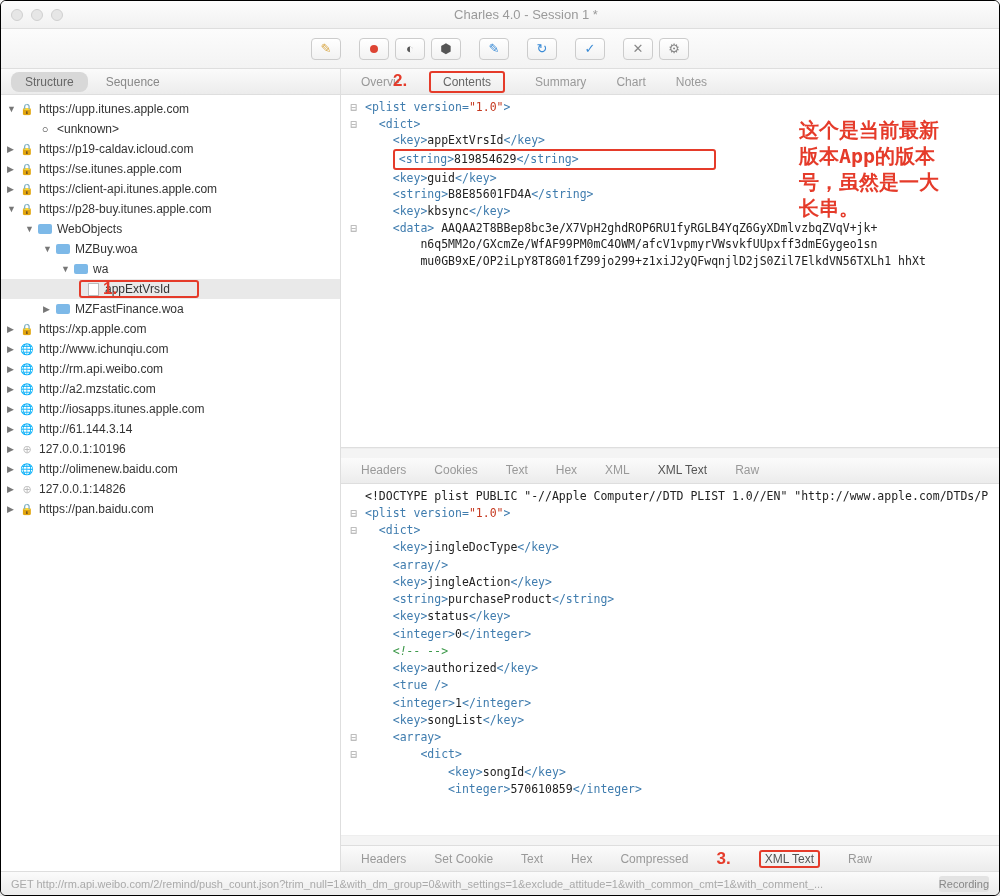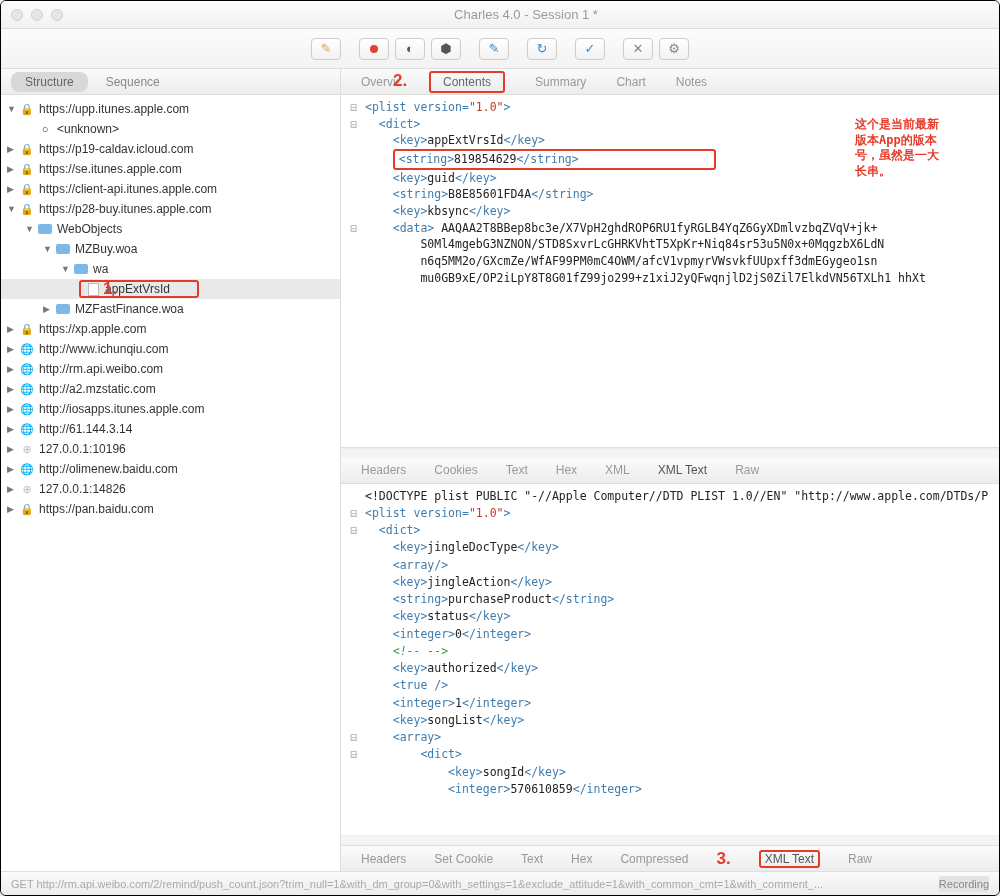--- a/index.html
+++ b/index.html
@@ -42,21 +42,21 @@
 .panel-bot { flex: 1; overflow: auto; font-family: Menlo, Consolas, monospace; font-size: 11.5px; line-height: 1.5; padding: 4px 6px; }
 .panel-bot-tabs { height: 26px; background: linear-gradient(#fbfbfb,#ececec); border-top: 1px solid #dedede; display: flex; align-items: center; padding-left: 20px; gap: 28px; color: #999; position: relative; }
 .xml .tag { color: #3f7cae; }
 .xml .text { color: #222; }
 .xml .attr { color: #3f7cae; }
 .xml .val { color: #c5381f; }
 .xml .comment { color: #3d994a; font-style: italic; }
 .gutter { width:14px; display:inline-block; color:#aaa; text-align:center; margin-right:4px; }
 .status { height: 24px; background: linear-gradient(#fbfbfb,#ececec); border-top: 1px solid #dedede; display: flex; align-items: center; padding: 0 10px; color: #aaa; font-size: 11px; justify-content: center; }
 .status-rec { margin-left: auto; background: #e3e3e3; padding: 2px 0; border-radius: 3px; color: #888; }
-.annotation { position: absolute; color: #e53b2a; font-weight: bold; font-size: 12px; z-index: 5; }
+.annotation { position: absolute; color: #e53b2a; font-weight: bold; font-size: 20px; z-index: 5; }
 .anno-num { position: absolute; color: #e53b2a; font-weight: bold; font-size: 17px; z-index: 5; font-family: Arial; }
 .scrollbar-h { height: 10px; background: #f4f4f4; border-top: 1px solid #eee; }
 </style>
 </head>
 <body>
 
 <div class="window">
   <div class="titlebar">
     <div class="traffic">
       <div class="dot"></div>
@@ -252,21 +252,20 @@
           <div>长串。</div>
         </div>
         <div><span class="gutter">⊟</span><span class="tag">&lt;plist</span> <span class="attr">version=</span><span class="val">"1.0"</span><span class="tag">&gt;</span></div>
         <div><span class="gutter">⊟</span>&nbsp;&nbsp;<span class="tag">&lt;dict&gt;</span></div>
         <div><span class="gutter"></span>&nbsp;&nbsp;&nbsp;&nbsp;<span class="tag">&lt;key&gt;</span><span class="text">appExtVrsId</span><span class="tag">&lt;/key&gt;</span></div>
         <div><span class="gutter"></span>&nbsp;&nbsp;&nbsp;&nbsp;<span class="highlight-box" style="display:inline-block;"><span class="tag">&lt;string&gt;</span><span class="text">819854629</span><span class="tag">&lt;/string&gt;</span>&nbsp;&nbsp;&nbsp;&nbsp;&nbsp;&nbsp;&nbsp;&nbsp;&nbsp;&nbsp;&nbsp;&nbsp;&nbsp;&nbsp;&nbsp;&nbsp;&nbsp;&nbsp;&nbsp;</span></div>
         <div><span class="gutter"></span>&nbsp;&nbsp;&nbsp;&nbsp;<span class="tag">&lt;key&gt;</span><span class="text">guid</span><span class="tag">&lt;/key&gt;</span></div>
         <div><span class="gutter"></span>&nbsp;&nbsp;&nbsp;&nbsp;<span class="tag">&lt;string&gt;</span><span class="text">B8E85601FD4A</span><span class="tag">&lt;/string&gt;</span></div>
         <div><span class="gutter"></span>&nbsp;&nbsp;&nbsp;&nbsp;<span class="tag">&lt;key&gt;</span><span class="text">kbsync</span><span class="tag">&lt;/key&gt;</span></div>
         <div><span class="gutter">⊟</span>&nbsp;&nbsp;&nbsp;&nbsp;<span class="tag">&lt;data&gt;</span> <span class="text">AAQAA2T8BBep8bc3e/X7VpH2ghdROP6RU1fyRGLB4YqZ6GyXDmlvzbqZVqV+jk+</span></div>
-        <div><span class="gutter"></span>&nbsp;&nbsp;&nbsp;&nbsp;&nbsp;&nbsp;&nbsp;&nbsp;<span class="text">S0Ml4mgebG3NZNON/STD8SxvrLcGHRKVhtT5XpKr+Niq84sr53u5N0x+0MqgzbX6LdN</span></div>
         <div><span class="gutter"></span>&nbsp;&nbsp;&nbsp;&nbsp;&nbsp;&nbsp;&nbsp;&nbsp;<span class="text">n6q5MM2o/GXcmZe/WfAF99PM0mC4OWM/afcV1vpmyrVWsvkfUUpxff3dmEGygeo1sn</span></div>
         <div><span class="gutter"></span>&nbsp;&nbsp;&nbsp;&nbsp;&nbsp;&nbsp;&nbsp;&nbsp;<span class="text">mu0GB9xE/OP2iLpY8T8G01fZ99jo299+z1xiJ2yQFwqnjlD2jS0Zil7ElkdVN56TXLh1 hhXt</span></div>
       </div>
       <div class="scrollbar-h"></div>
 
       <div class="panel-mid-tabs">
         <span>Headers</span>
         <span>Cookies</span>
         <span>Text</span>
         <span>Hex</span>

